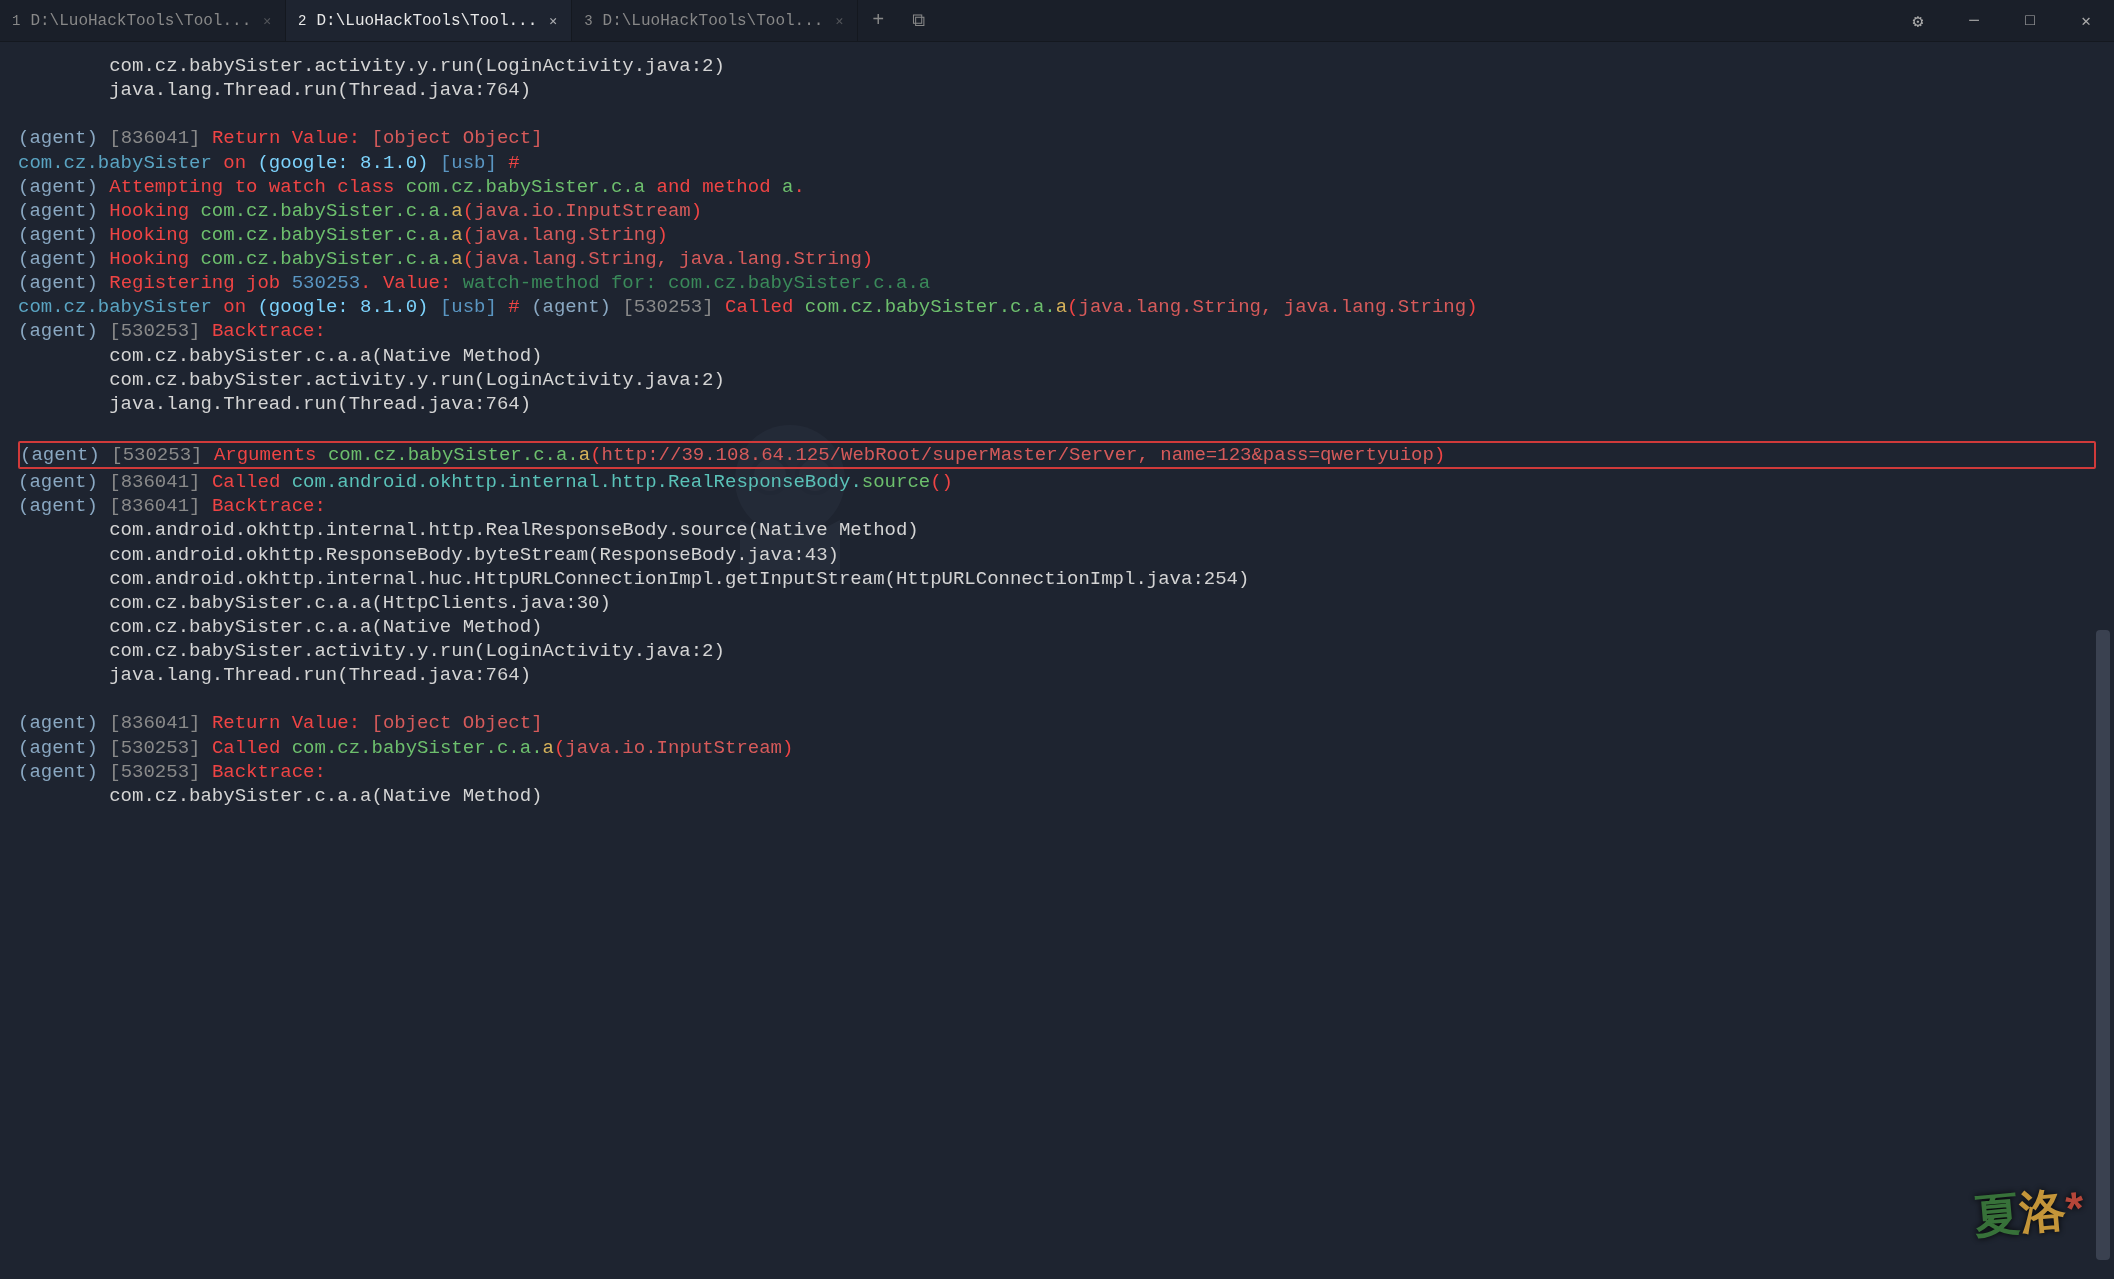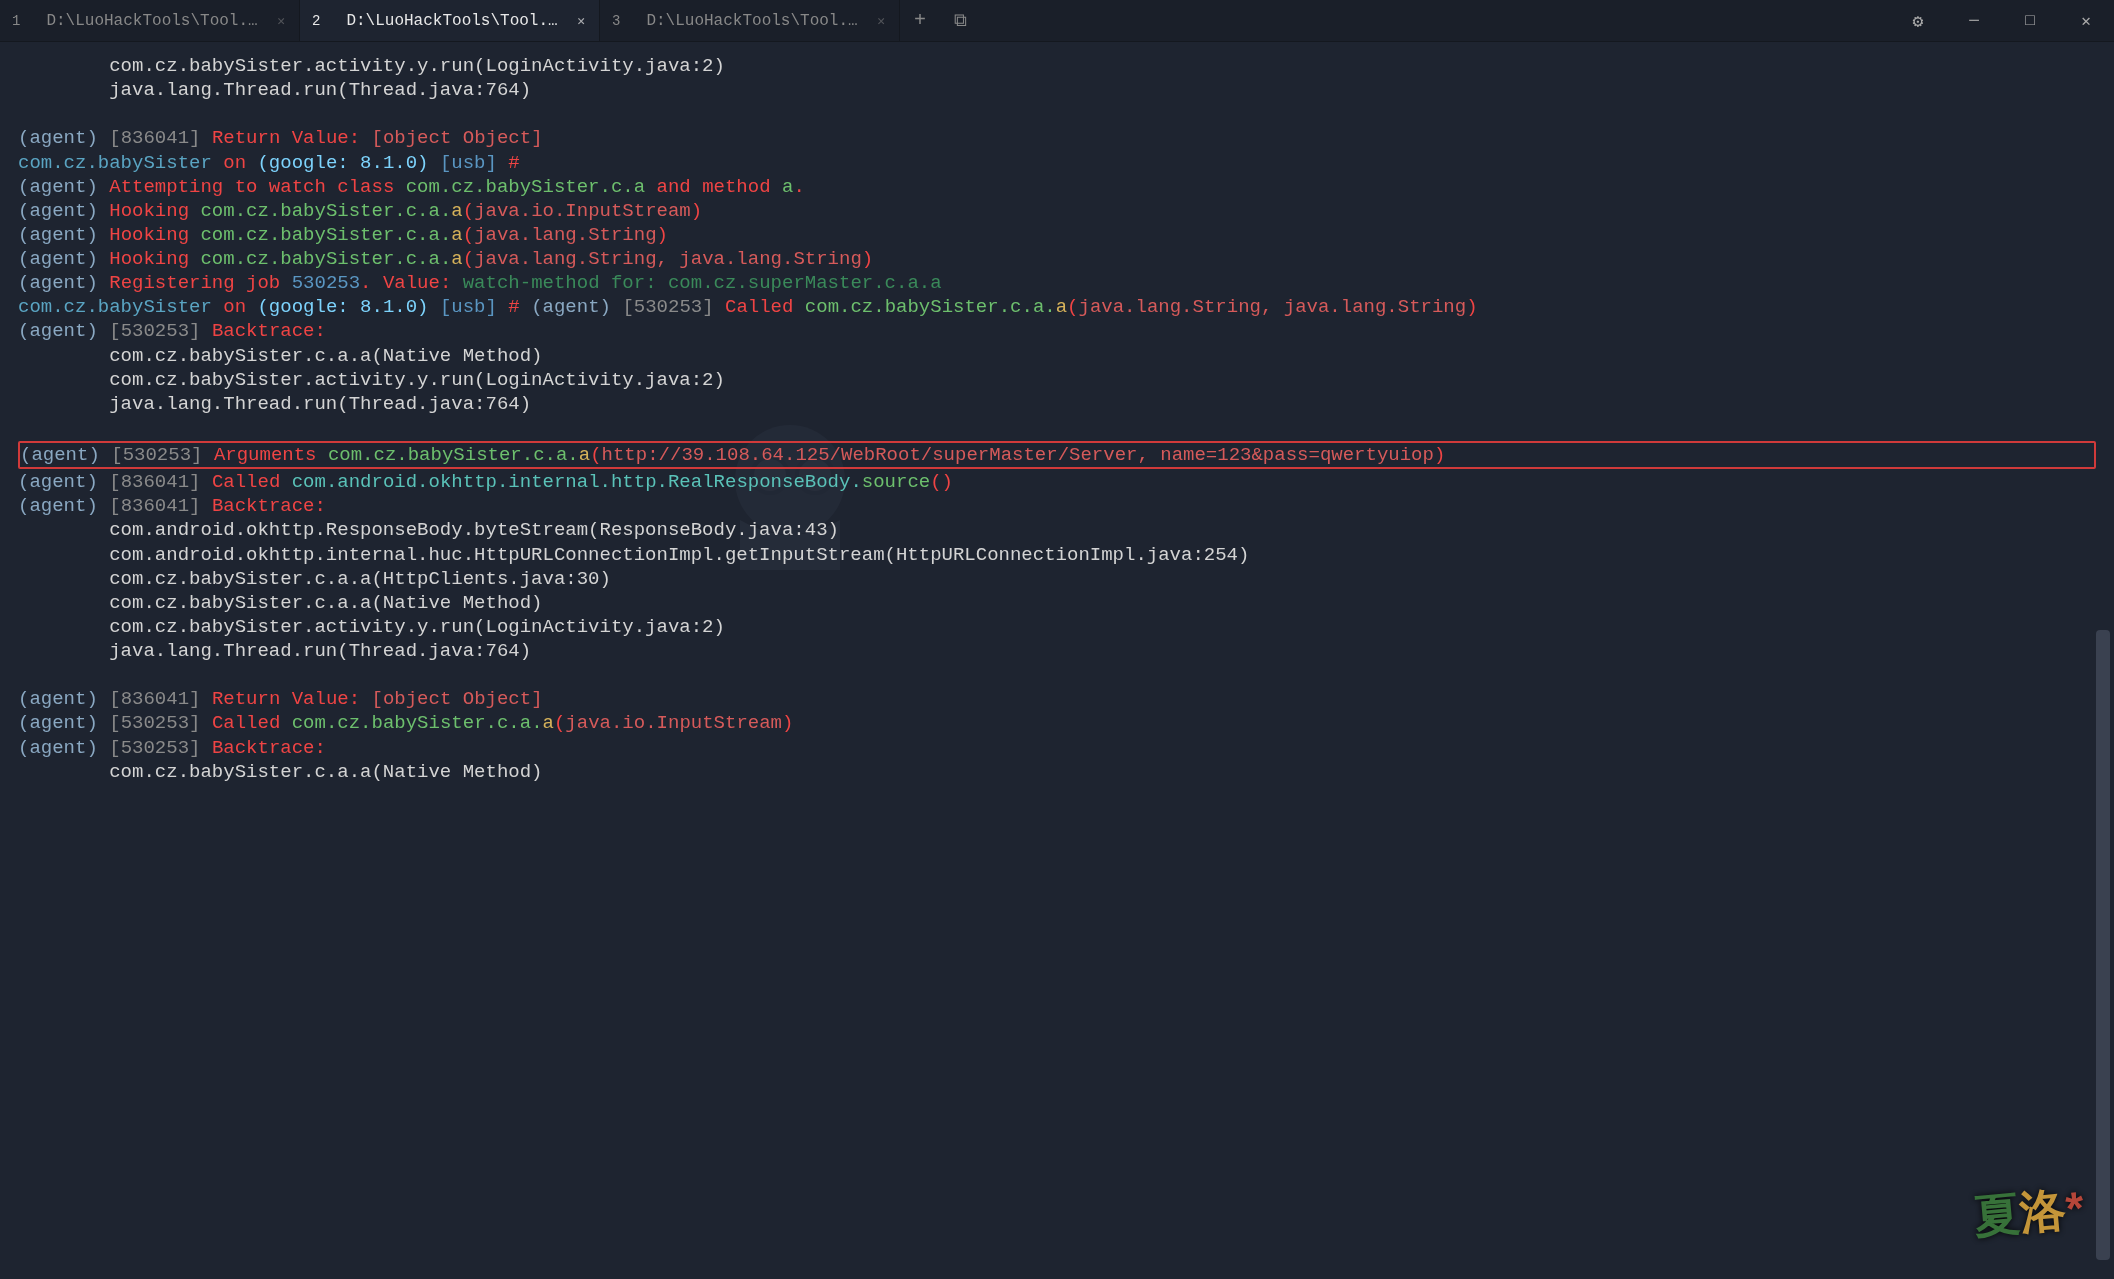--- a/index.html
+++ b/index.html
@@ -30,21 +30,21 @@
   color:#888;
   max-width:300px;
   border-right:1px solid #14181f;
   cursor:pointer;
 }
 .tab.active {
   background:#1e2430;
   color:#e8e8e8;
 }
 .tabnum { font-size:14px; }
-.tabname { overflow:hidden; text-overflow:ellipsis; white-space:nowrap; flex:1;margin-left:16px; }
+.tabname { overflow:hidden; text-overflow:ellipsis; white-space:nowrap; flex:1; }
 .tabclose { font-size:13px; opacity:.5; padding:0 2px; }
 .tab.active .tabclose { opacity:.7; }
 .tabnew { display:flex; align-items:center; padding:0 14px; font-size:20px; color:#888; cursor:pointer; }
 .tabcasc { display:flex; align-items:center; padding:0 14px; font-size:18px; color:#888; cursor:pointer; }
 .winctrl { display:flex; }
 .winbtn { width:56px; display:flex; align-items:center; justify-content:center; font-size:16px; color:#aaa; cursor:pointer; }
 .gear { font-size:18px; }
 
 .terminal {
   padding:12px 18px 18px 18px;
@@ -156,37 +156,38 @@
 
 <div class="line"><span class="c-cyan">com.cz.babySister</span> <span class="c-white">on</span> <span class="c-brgreen">(google: 8.1.0)</span> <span class="c-blue">[usb]</span> <span class="c-white">#</span></div>
 
 
 <div class="line"><span class="c-agent">(agent)</span> <span class="c-white">Attempting to watch class</span> <span class="c-green">com.cz.babySister.c.a</span> <span class="c-white">and method</span> <span class="c-green">a</span><span class="c-white">.</span></div>
 
 <div class="line"><span class="c-agent">(agent)</span> <span class="c-white">Hooking</span> <span class="c-green">com.cz.babySister.c.a.</span><span class="c-yellow">a</span><span class="c-white">(</span><span class="c-red">java.io.InputStream</span><span class="c-white">)</span></div>
 <div class="line"><span class="c-agent">(agent)</span> <span class="c-white">Hooking</span> <span class="c-green">com.cz.babySister.c.a.</span><span class="c-yellow">a</span><span class="c-white">(</span><span class="c-red">java.lang.String</span><span class="c-white">)</span></div>
 <div class="line"><span class="c-agent">(agent)</span> <span class="c-white">Hooking</span> <span class="c-green">com.cz.babySister.c.a.</span><span class="c-yellow">a</span><span class="c-white">(</span><span class="c-red">java.lang.String, java.lang.String</span><span class="c-white">)</span></div>
 
-<div class="line"><span class="c-agent">(agent)</span> <span class="c-white">Registering job</span> <span class="c-blue">530253</span><span class="c-white">. Value:</span> <span class="c-dgrn">watch-method for:</span> <span class="c-dgrn">com.cz.superMaster.c.a.a</span></div>
+<div class="line"><span class="c-agent">(agent)</span> <span class="c-white">Registering job</span> <span class="c-blue">530253</span><span class="c-white">. Value:</span> <span class="c-dgrn">watch-method for:</span> <span class="c-dgrn">com.cz.babySister.c.a.a</span></div>
 
 <div class="line"><span class="c-cyan">com.cz.babySister</span> <span class="c-white">on</span> <span class="c-brgreen">(google: 8.1.0)</span> <span class="c-blue">[usb]</span> <span class="c-white">#</span> <span class="c-agent">(agent)</span> <span class="c-gray">[<span>530253</span>]</span> <span class="c-white">Called</span> <span class="c-green">com.cz.babySister.c.a.</span><span class="c-yellow">a</span><span class="c-white">(</span><span class="c-red">java.lang.String, java.lang.String</span><span class="c-white">)</span></div>
 
 <div class="line"><span class="c-agent">(agent)</span> <span class="c-gray">[<span>530253</span>]</span> <span class="c-white">Backtrace:</span></div>
 <div class="line">        <span>com.cz.babySister.c.a.a(Native Method)</span></div>
 <div class="line">        <span>com.cz.babySister.activity.y.run(LoginActivity.java:2)</span></div>
 <div class="line">        <span>java.lang.Thread.run(Thread.java:764)</span></div>
 <div class="line"> </div>
 
 <div class="redbox">
 <div class="line"><span class="c-agent">(agent)</span> <span class="c-gray">[<span>530253</span>]</span> <span class="c-white">Arguments</span> <span class="c-green">com.cz.babySister.c.a.</span><span class="c-yellow">a</span><span class="c-white">(</span><span class="c-red">http://39.108.64.125/WebRoot/superMaster/Server, name=123&amp;pass=qwertyuiop</span><span class="c-white">)</span></div>
 </div>
 
 <div class="line"><span class="c-agent">(agent)</span> <span class="c-gray">[<span>836041</span>]</span> <span class="c-white">Called</span> <span class="c-teal">com.android.okhttp.internal.http.RealResponseBody.</span><span class="c-green">source</span><span class="c-white">()</span></div>
 
 <div class="line"><span class="c-agent">(agent)</span> <span class="c-gray">[<span>836041</span>]</span> <span class="c-white">Backtrace:</span></div>
+<div class="line">        <span>com.android.okhttp.internal.http.RealResponseBody.source(Native Method)</span></div>
 <div class="line">        <span>com.android.okhttp.ResponseBody.byteStream(ResponseBody.java:43)</span></div>
 <div class="line">        <span>com.android.okhttp.internal.huc.HttpURLConnectionImpl.getInputStream(HttpURLConnectionImpl.java:254)</span></div>
 <div class="line">        <span>com.cz.babySister.c.a.a(HttpClients.java:30)</span></div>
 <div class="line">        <span>com.cz.babySister.c.a.a(Native Method)</span></div>
 <div class="line">        <span>com.cz.babySister.activity.y.run(LoginActivity.java:2)</span></div>
 <div class="line">        <span>java.lang.Thread.run(Thread.java:764)</span></div>
 <div class="line"> </div>
 
 <div class="line"><span class="c-agent">(agent)</span> <span class="c-gray">[<span>836041</span>]</span> <span class="c-white">Return Value:</span> <span class="c-red">[object Object]</span></div>
 

